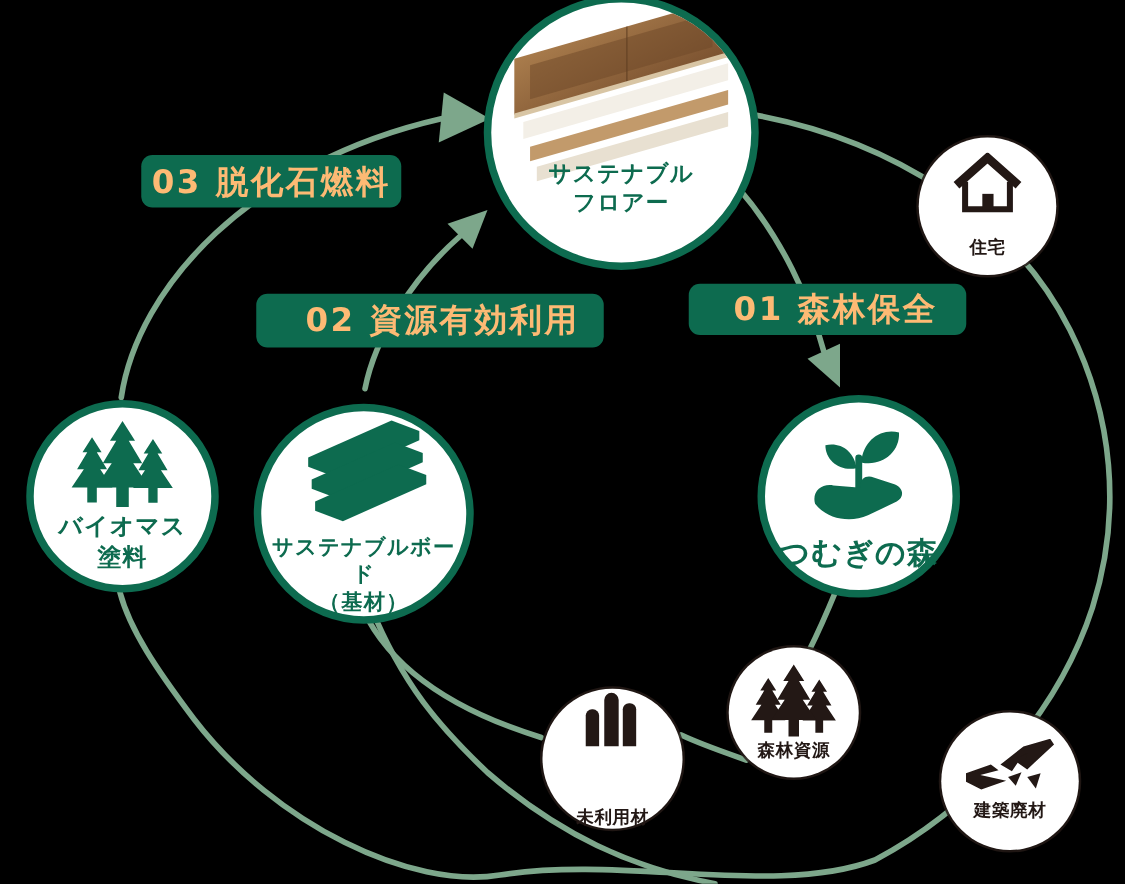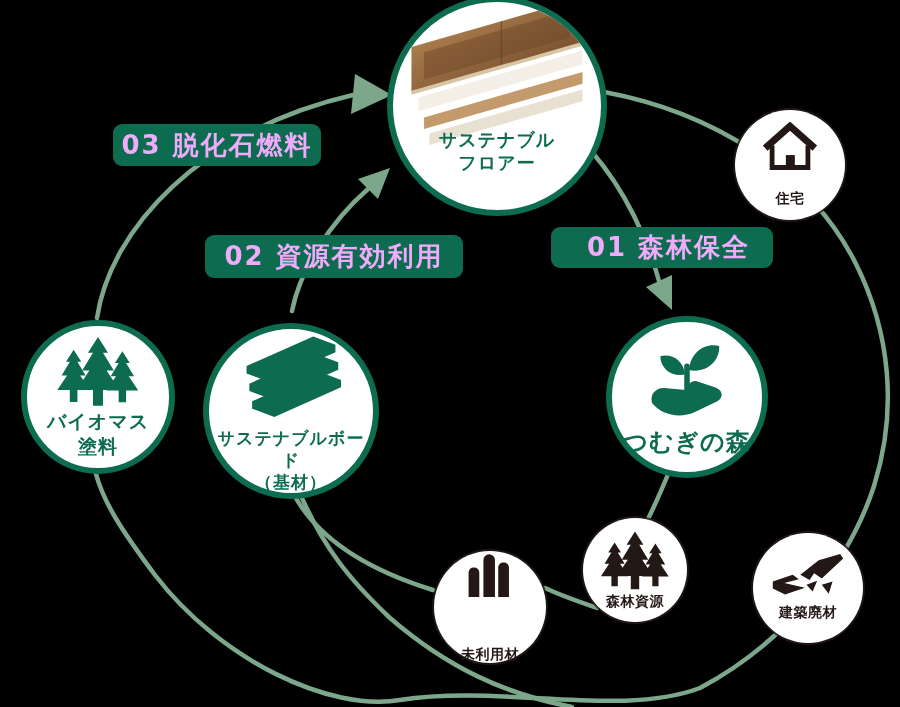--- a/index.html
+++ b/index.html
@@ -24,39 +24,39 @@
   }
   .circle.greenb{border:6px solid var(--dg);color:var(--dg);}
   .circle.plain{box-shadow:0 0 0 2px rgba(36,26,22,.85);color:var(--ink);}
   .c-floor{left:387px;top:-4px;width:220px;height:220px;border-width:7px;overflow:hidden;}
   .c-house{left:735px;top:110px;width:110px;height:110px;gap:16px;}
   .c-tsumugi{left:606px;top:316px;width:162px;height:162px;}
   .c-biomass{left:21px;top:320px;width:154px;height:154px;}
   .c-board{left:203px;top:323px;width:176px;height:176px;}
   .c-forest{left:583px;top:518px;width:104px;height:104px;align-items:center;}
   .c-unused{left:434px;top:551px;width:112px;height:112px;gap:48px;}
-  .c-waste{left:753px;top:533px;width:110px;height:110px;}
+  .c-waste{left:753px;top:570px;width:110px;height:110px;}
   .node-label{font-weight:bold;letter-spacing:1px;line-height:1.3;}
   .fs20{font-size:24px;} .fs19{font-size:19px;} .fs17{font-size:17px;}
   .fs14{font-size:14px;letter-spacing:.5px;}
   .icon{display:block;}
   .icon.green{color:var(--dg);}
   .icon.ink{color:var(--ink);}
   
   .floor-art{position:absolute;left:0;top:0;}
   .floor-text{position:absolute;left:0;right:0;top:126px;color:var(--dg);
     font-weight:bold;font-size:18px;line-height:1.28;letter-spacing:1px;z-index:3;}
   
   .badge{
-    position:absolute;z-index:3;background:var(--dg);color:#f0abfc;
+    position:absolute;z-index:3;background:var(--dg);color:#fdba74;
     border-radius:9px;display:flex;align-items:center;justify-content:center;
     font-weight:bold;letter-spacing:2px;
   }
   .b03{left:113px;top:124px;width:208px;height:42px;font-size:26px;}
-  .b02{left:205px;top:235px;width:258px;height:43px;font-size:26px;}
+  .b02{left:205px;top:235px;width:258px;height:43px;font-size:26px;padding-left:20px;}
   .b01{left:551px;top:227px;width:209px;height:41px;font-size:26px;padding-left:13px;}
   .hidden-defs{position:absolute;width:0;height:0;overflow:hidden;}
 </style>
 </head>
 <body>
 
 <svg class="hidden-defs" aria-hidden="true">
   <symbol id="sym-pines" viewBox="-60 -2 120 102">
     <path fill="currentColor" transform="translate(-34,18) scale(0.76)" d="M0 0 L14 22 L7 22 L22 47 L12 47 L30 74 L7 74 L7 96 L-7 96 L-7 74 L-30 74 L-12 47 L-22 47 L-7 22 L-14 22 Z"></path>
     <path fill="currentColor" transform="translate(34,20) scale(0.74)" d="M0 0 L14 22 L7 22 L22 47 L12 47 L30 74 L7 74 L7 96 L-7 96 L-7 74 L-30 74 L-12 47 L-22 47 L-7 22 L-14 22 Z"></path>

